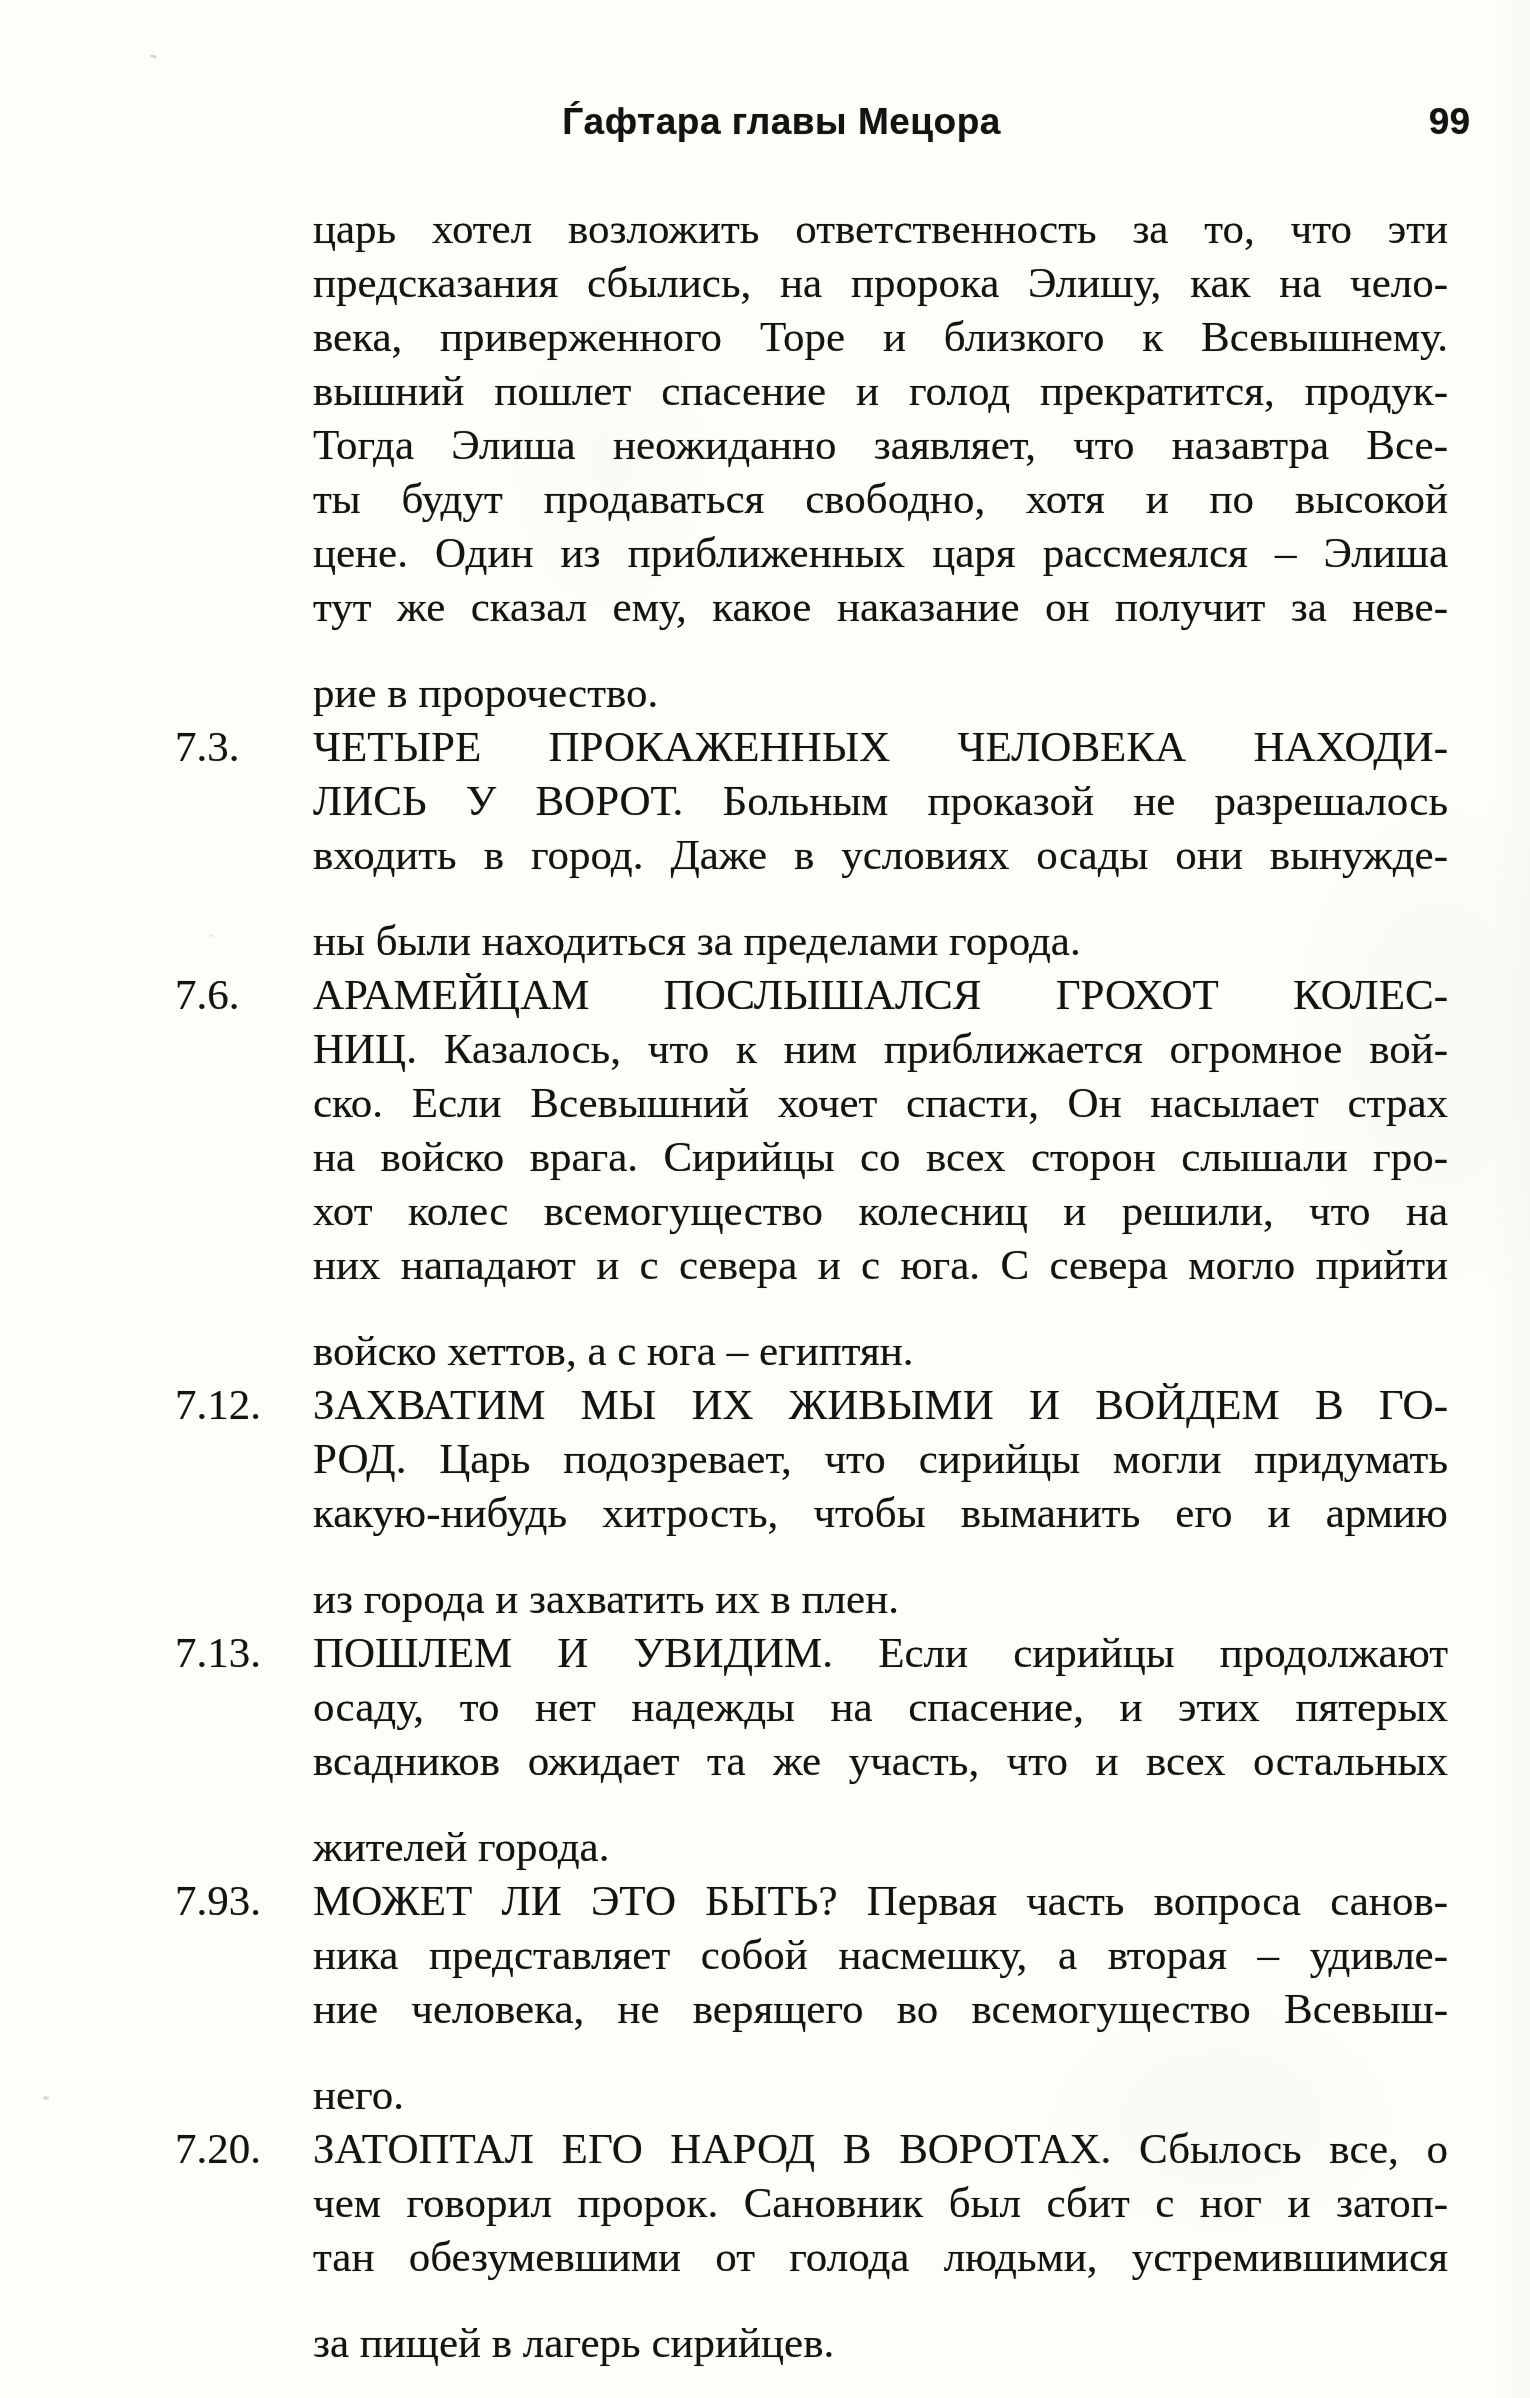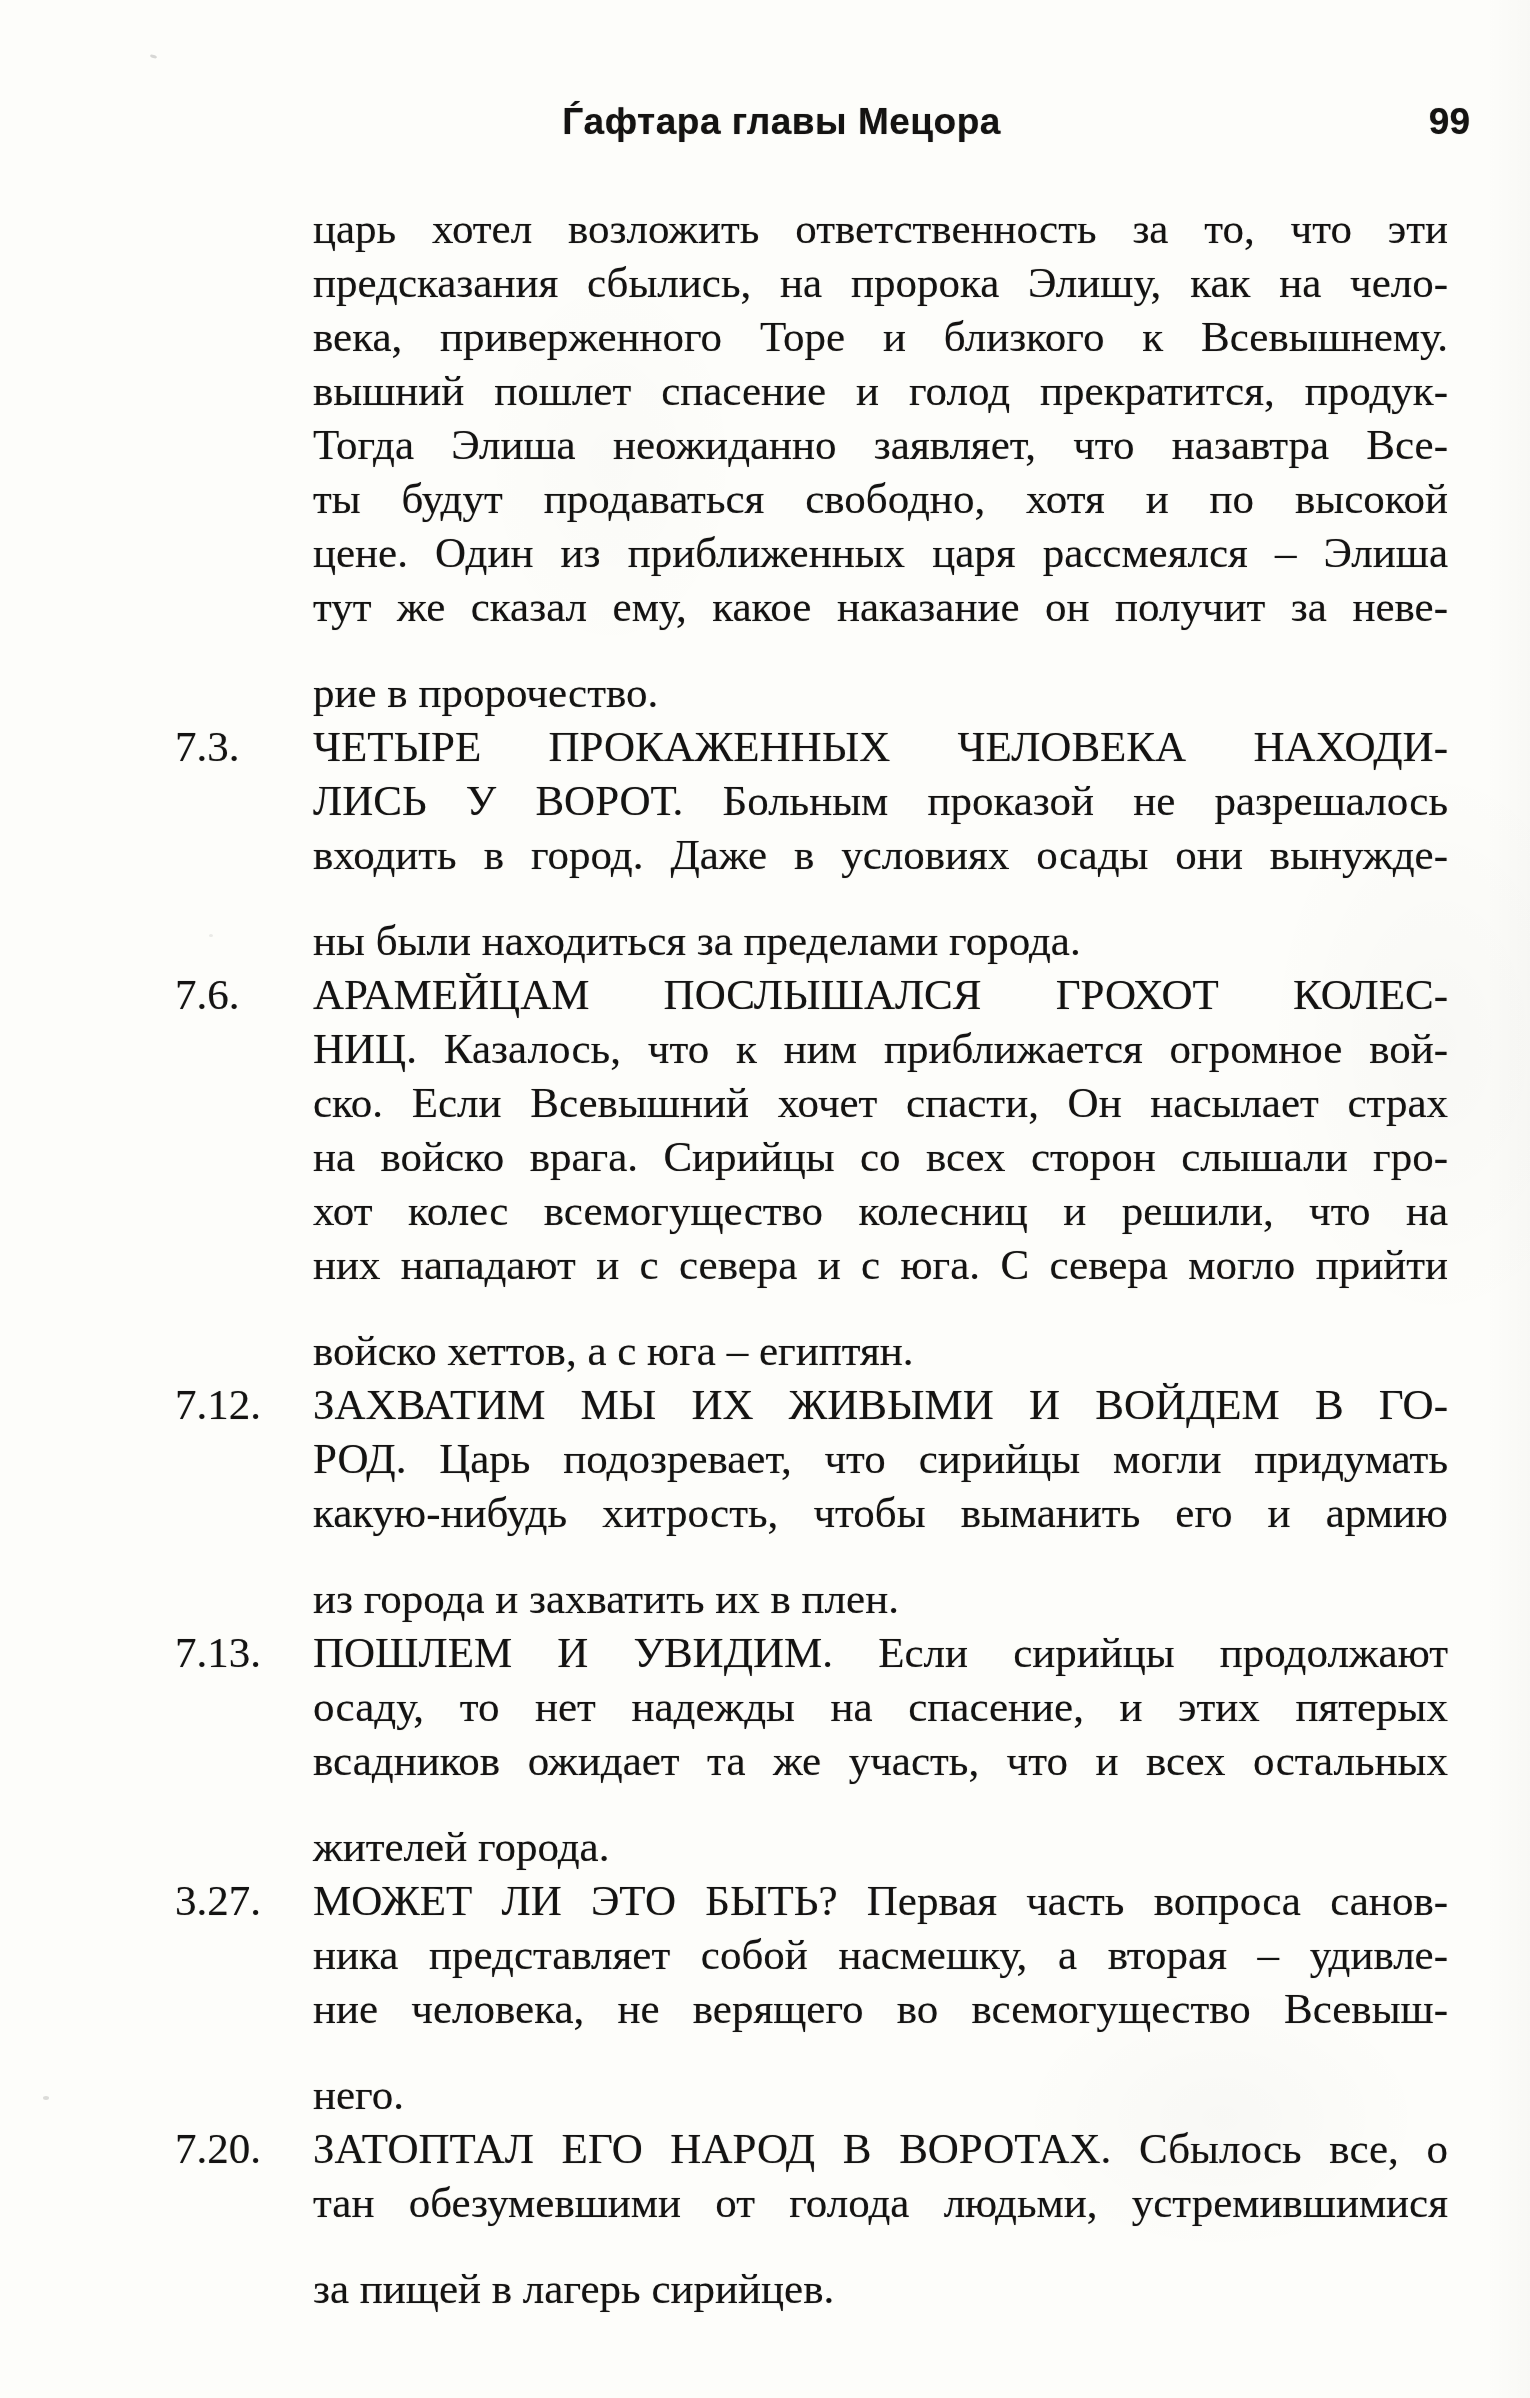--- a/index.html
+++ b/index.html
@@ -162,33 +162,34 @@
     <span class="num">7.13.</span>
     <div class="lines">
           <div class="ln">ПОШЛЕМ И УВИДИМ. Если сирийцы продолжают</div>
           <div class="ln">осаду, то нет надежды на спасение, и этих пятерых</div>
           <div class="ln">всадников ожидает та же участь, что и всех остальных</div>
           <div class="ln ln-last">жителей города.</div>
         </div>
   </div>
 
   <div class="section">
-    <span class="num">3.27.</span>
+    <span class="num">7.93.</span>
     <div class="lines">
           <div class="ln">МОЖЕТ ЛИ ЭТО БЫТЬ? Первая часть вопроса санов-</div>
           <div class="ln">ника представляет собой насмешку, а вторая – удивле-</div>
           <div class="ln">ние человека, не верящего во всемогущество Всевыш-</div>
           <div class="ln ln-last">него.</div>
         </div>
   </div>
 
   <div class="section">
     <span class="num">7.20.</span>
     <div class="lines">
           <div class="ln">ЗАТОПТАЛ ЕГО НАРОД В ВОРОТАХ. Сбылось все, о</div>
+          <div class="ln">чем говорил пророк. Сановник был сбит с ног и затоп-</div>
           <div class="ln">тан обезумевшими от голода людьми, устремившимися</div>
           <div class="ln ln-last">за пищей в лагерь сирийцев.</div>
         </div>
   </div>
 </div>
 
   <div class="speck s1"></div>
   <div class="speck s2"></div>
   <div class="speck s3"></div>
 </div>

